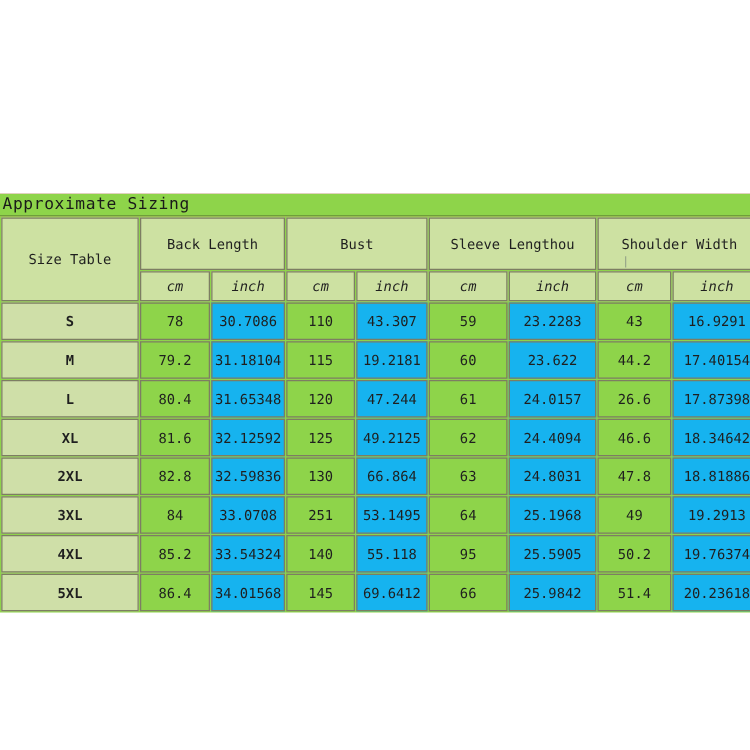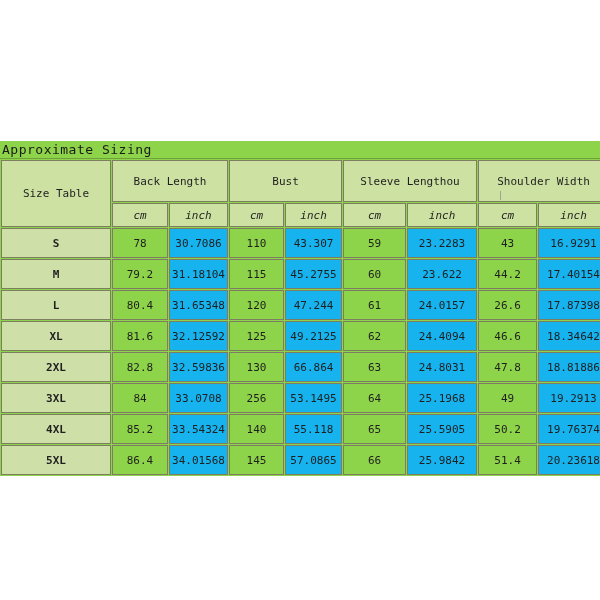--- a/index.html
+++ b/index.html
@@ -10,21 +10,21 @@
     width: 600px;
     height: 600px;
     background: #ffffff;
     font-family: "DejaVu Sans Mono", "Liberation Mono", monospace;
     overflow: hidden;
   }
 
   #size-chart {
     position: absolute;
     left: 0;
-    top: 141px;
+    top: 155px;
     width: 600px;
     height: 311px;
     background: #ec4899;
   }
 
   
   .title-bar {
     height: 18px;
     background: #8ed44a;
     display: flex;
@@ -148,21 +148,21 @@
       <td class="cm">59</td>
       <td class="inch">23.2283</td>
       <td class="cm">43</td>
       <td class="inch">16.9291</td>
     </tr>
     <tr>
       <td class="sizecol">M</td>
       <td class="cm">79.2</td>
       <td class="inch">31.18104</td>
       <td class="cm">115</td>
-      <td class="inch">45.2755</td>
+      <td class="inch">19.2181</td>
       <td class="cm">60</td>
       <td class="inch">23.622</td>
       <td class="cm">44.2</td>
       <td class="inch">17.40154</td>
     </tr>
     <tr>
       <td class="sizecol">L</td>
       <td class="cm">80.4</td>
       <td class="inch">31.65348</td>
       <td class="cm">120</td>
@@ -191,44 +191,44 @@
       <td class="inch">66.864</td>
       <td class="cm">63</td>
       <td class="inch">24.8031</td>
       <td class="cm">47.8</td>
       <td class="inch">18.81886</td>
     </tr>
     <tr>
       <td class="sizecol">3XL</td>
       <td class="cm">84</td>
       <td class="inch">33.0708</td>
-      <td class="cm">256</td>
+      <td class="cm">251</td>
       <td class="inch">53.1495</td>
       <td class="cm">64</td>
       <td class="inch">25.1968</td>
       <td class="cm">49</td>
       <td class="inch">19.2913</td>
     </tr>
     <tr>
       <td class="sizecol">4XL</td>
       <td class="cm">85.2</td>
       <td class="inch">33.54324</td>
       <td class="cm">140</td>
       <td class="inch">55.118</td>
-      <td class="cm">65</td>
+      <td class="cm">95</td>
       <td class="inch">25.5905</td>
       <td class="cm">50.2</td>
       <td class="inch">19.76374</td>
     </tr>
     <tr>
       <td class="sizecol">5XL</td>
       <td class="cm">86.4</td>
       <td class="inch">34.01568</td>
       <td class="cm">145</td>
-      <td class="inch">57.0865</td>
+      <td class="inch">69.6412</td>
       <td class="cm">66</td>
       <td class="inch">25.9842</td>
       <td class="cm">51.4</td>
       <td class="inch">20.23618</td>
     </tr>
   </tbody>
     </table>
 
   <div class="tick" style="left:500px; top:50px;"></div>
 </div>

